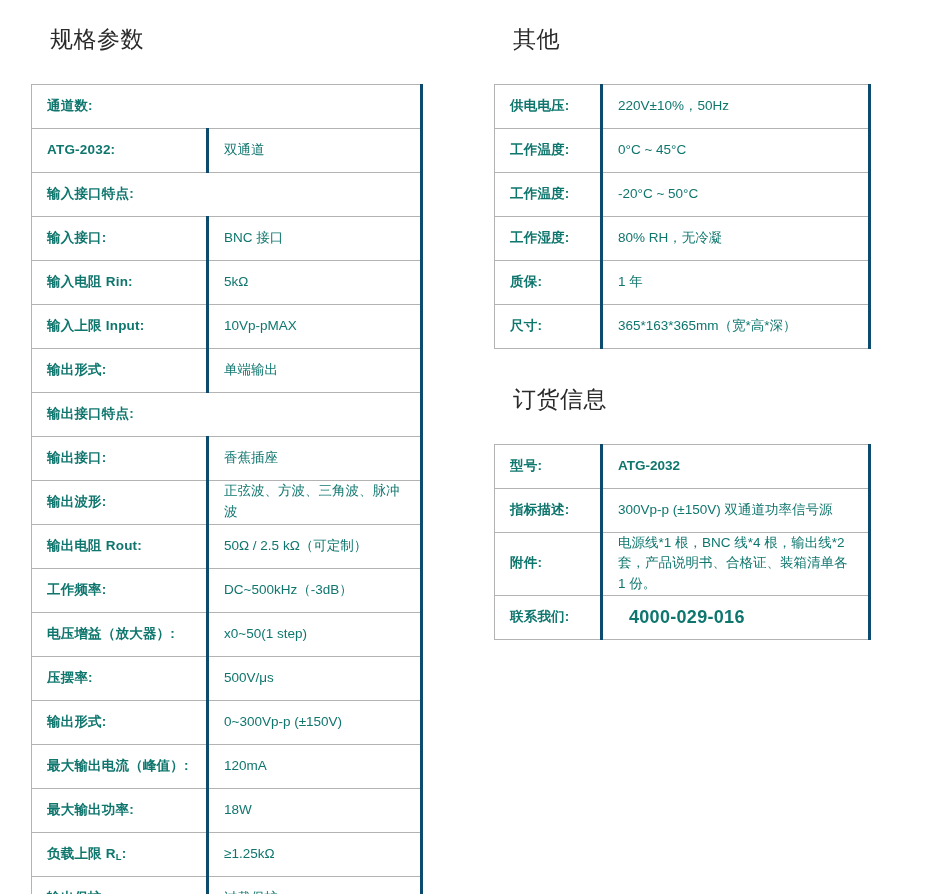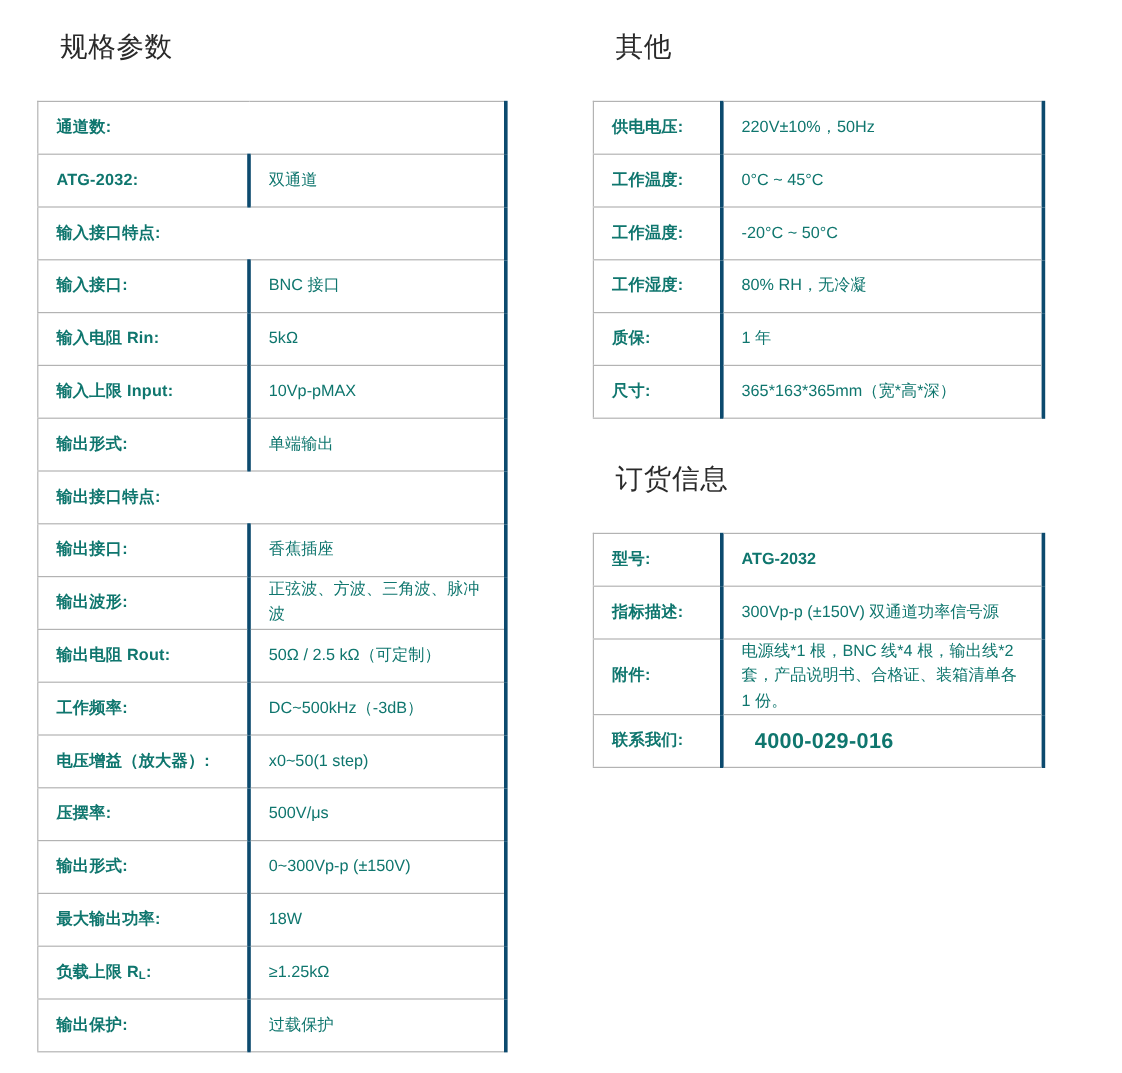--- a/index.html
+++ b/index.html
@@ -165,20 +165,24 @@
           </tr>
           <tr>
             <td class="k">压摆率:</td>
             <td class="v">500V/μs</td>
           </tr>
           <tr>
             <td class="k">输出形式:</td>
             <td class="v">0~300Vp-p (±150V)</td>
           </tr>
           <tr>
+            <td class="k">最大输出电流（峰值）:</td>
+            <td class="v">120mA</td>
+          </tr>
+          <tr>
             <td class="k">最大输出功率:</td>
             <td class="v">18W</td>
           </tr>
           <tr>
             <td class="k">负载上限 R<sub>L</sub>:</td>
             <td class="v">≥1.25kΩ</td>
           </tr>
           <tr>
             <td class="k">输出保护:</td>
             <td class="v">过载保护</td>

